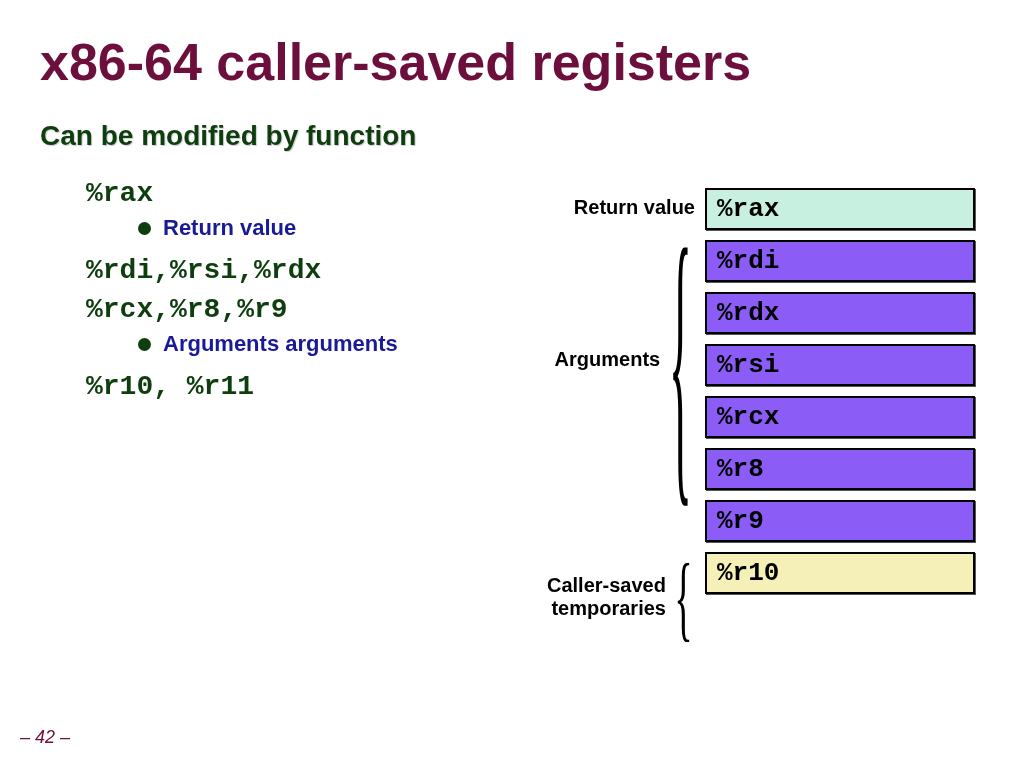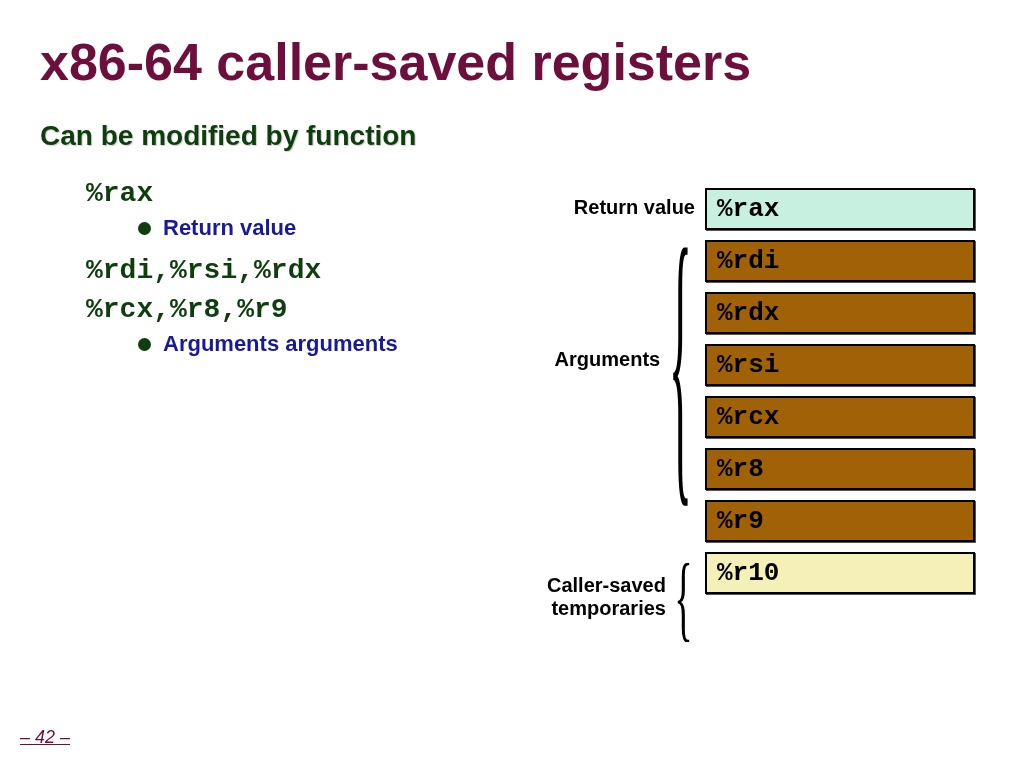--- a/index.html
+++ b/index.html
@@ -82,21 +82,21 @@
     margin-bottom: 10px;
     padding-left: 10px;
     display: flex;
     align-items: center;
     font-family: "Courier New", monospace;
     font-size: 26px;
     font-weight: bold;
     box-shadow: 1px 1px 0 #555;
   }
   .reg-return { background: #c8f0e0; }
-  .reg-arg    { background: #a16207; }
+  .reg-arg    { background: #8b5cf6; }
   .reg-temp   { background: #f5f0b8; }
 
   .label-block {
     position: absolute;
     right: 0;
     display: flex;
     align-items: center;
     justify-content: flex-end;
     gap: 6px;
     text-align: right;
@@ -112,21 +112,20 @@
     display: inline-block;
     transform-origin: center;
   }
   .page-num {
     position: absolute;
     left: 20px;
     bottom: 20px;
     font-size: 18px;
     color: #6d0f3d;
     font-style: italic;
-    text-decoration: underline;
   }
 </style>
 </head>
 <body>
 
 <div class="slide">
   <h1 class="title">x86-64 caller-saved registers</h1>
   <div class="subtitle">Can be modified by function</div>
 
   <div class="content-row">
@@ -135,20 +134,21 @@
       <div class="bullet-row">
         <span class="dot"></span>
         <span class="bullet-text">Return value</span>
       </div>
       <div class="reg-line">%rdi,%rsi,%rdx</div>
       <div class="reg-line">%rcx,%r8,%r9</div>
       <div class="bullet-row">
         <span class="dot"></span>
         <span class="bullet-text">Arguments arguments</span>
       </div>
+      <div class="reg-line">%r10, %r11</div>
     </div>
   </div>
 </div>
 
 <div class="right-col">
   <div class="labels-col">
     <div class="label-block" style="top:8px;">
       <span class="label-text">Return value</span>
     </div>
     <div class="label-block" style="top:160px;">

